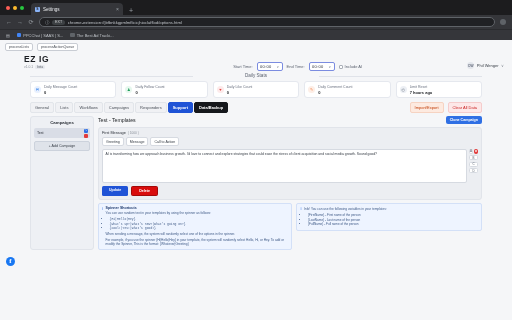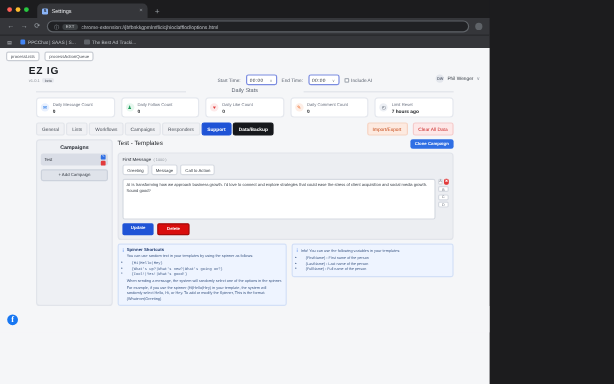--- a/index.html
+++ b/index.html
@@ -5,21 +5,21 @@
   * { box-sizing: border-box; margin: 0; padding: 0; }
   html, body { width: 512px; height: 320px; overflow: hidden; }
   body {
     font-family: "Liberation Sans", sans-serif;
     background: #1c1c1e;
     font-size: 5px;
     -webkit-font-smoothing: antialiased;
   }
 
   
-  .browser { width: 408px; height: 320px; display: flex; flex-direction: column; background:#202124; }
+  .browser { width: 512px; height: 320px; display: flex; flex-direction: column; background:#202124; }
 
   .tabstrip {
     height: 15px; background: #1c1c1e; display: flex; align-items: flex-end;
     padding-left: 4px; gap: 3px; position: relative;
   }
   .traffic { display:flex; align-items:center; gap:3px; height:15px; padding:0 4px 0 2px; }
   .dot { width:4px; height:4px; border-radius:50%; }
   .dot.r{background:#ff5f57;} .dot.y{background:#febc2e;} .dot.g{background:#28c840;}
 
   .tab {

